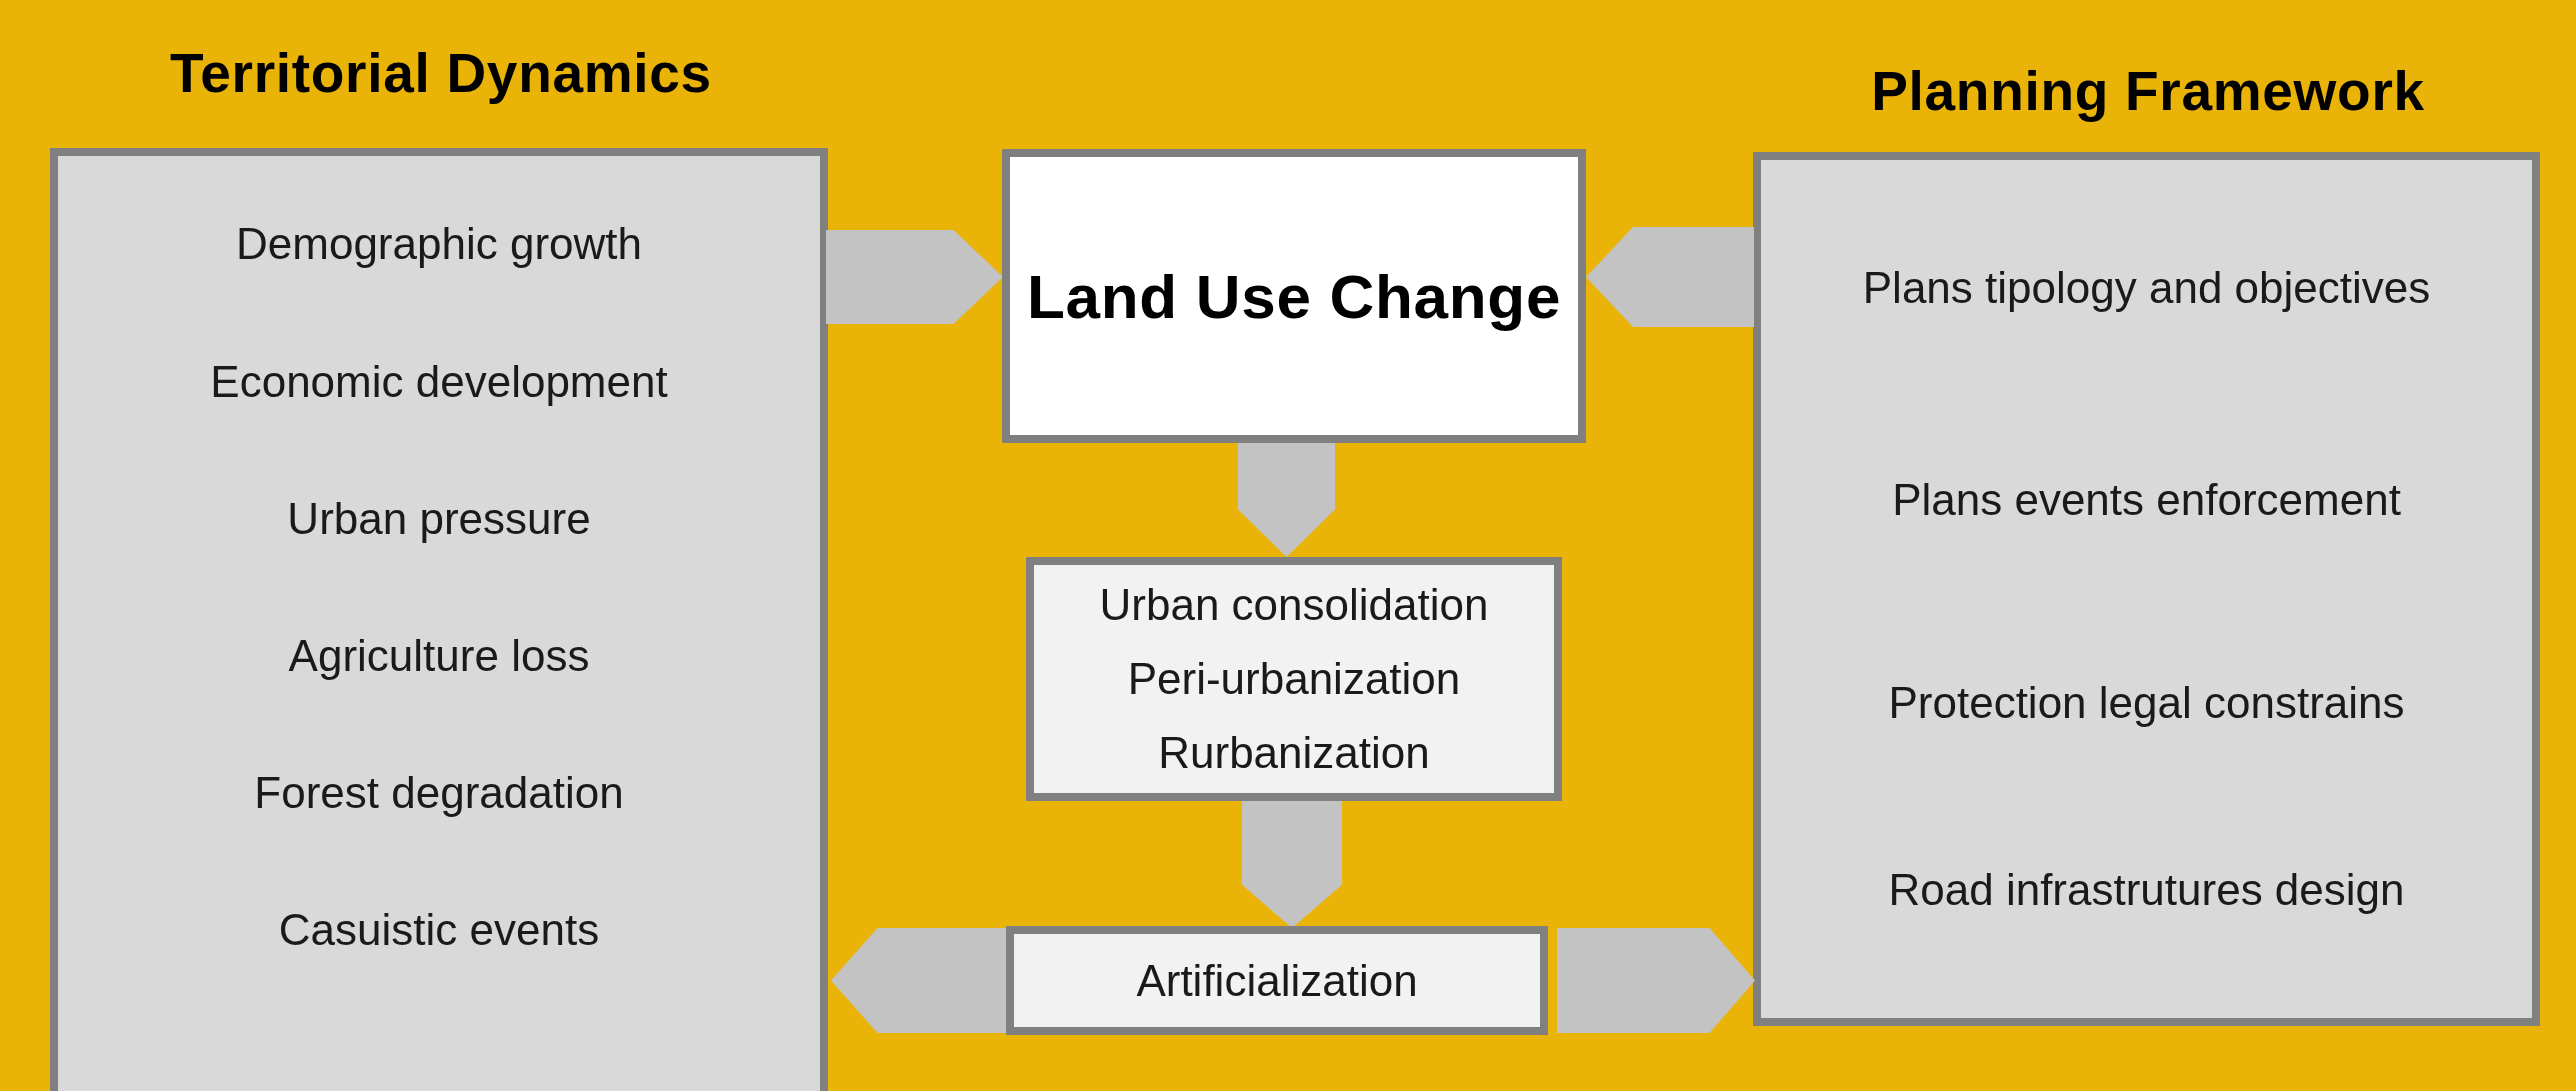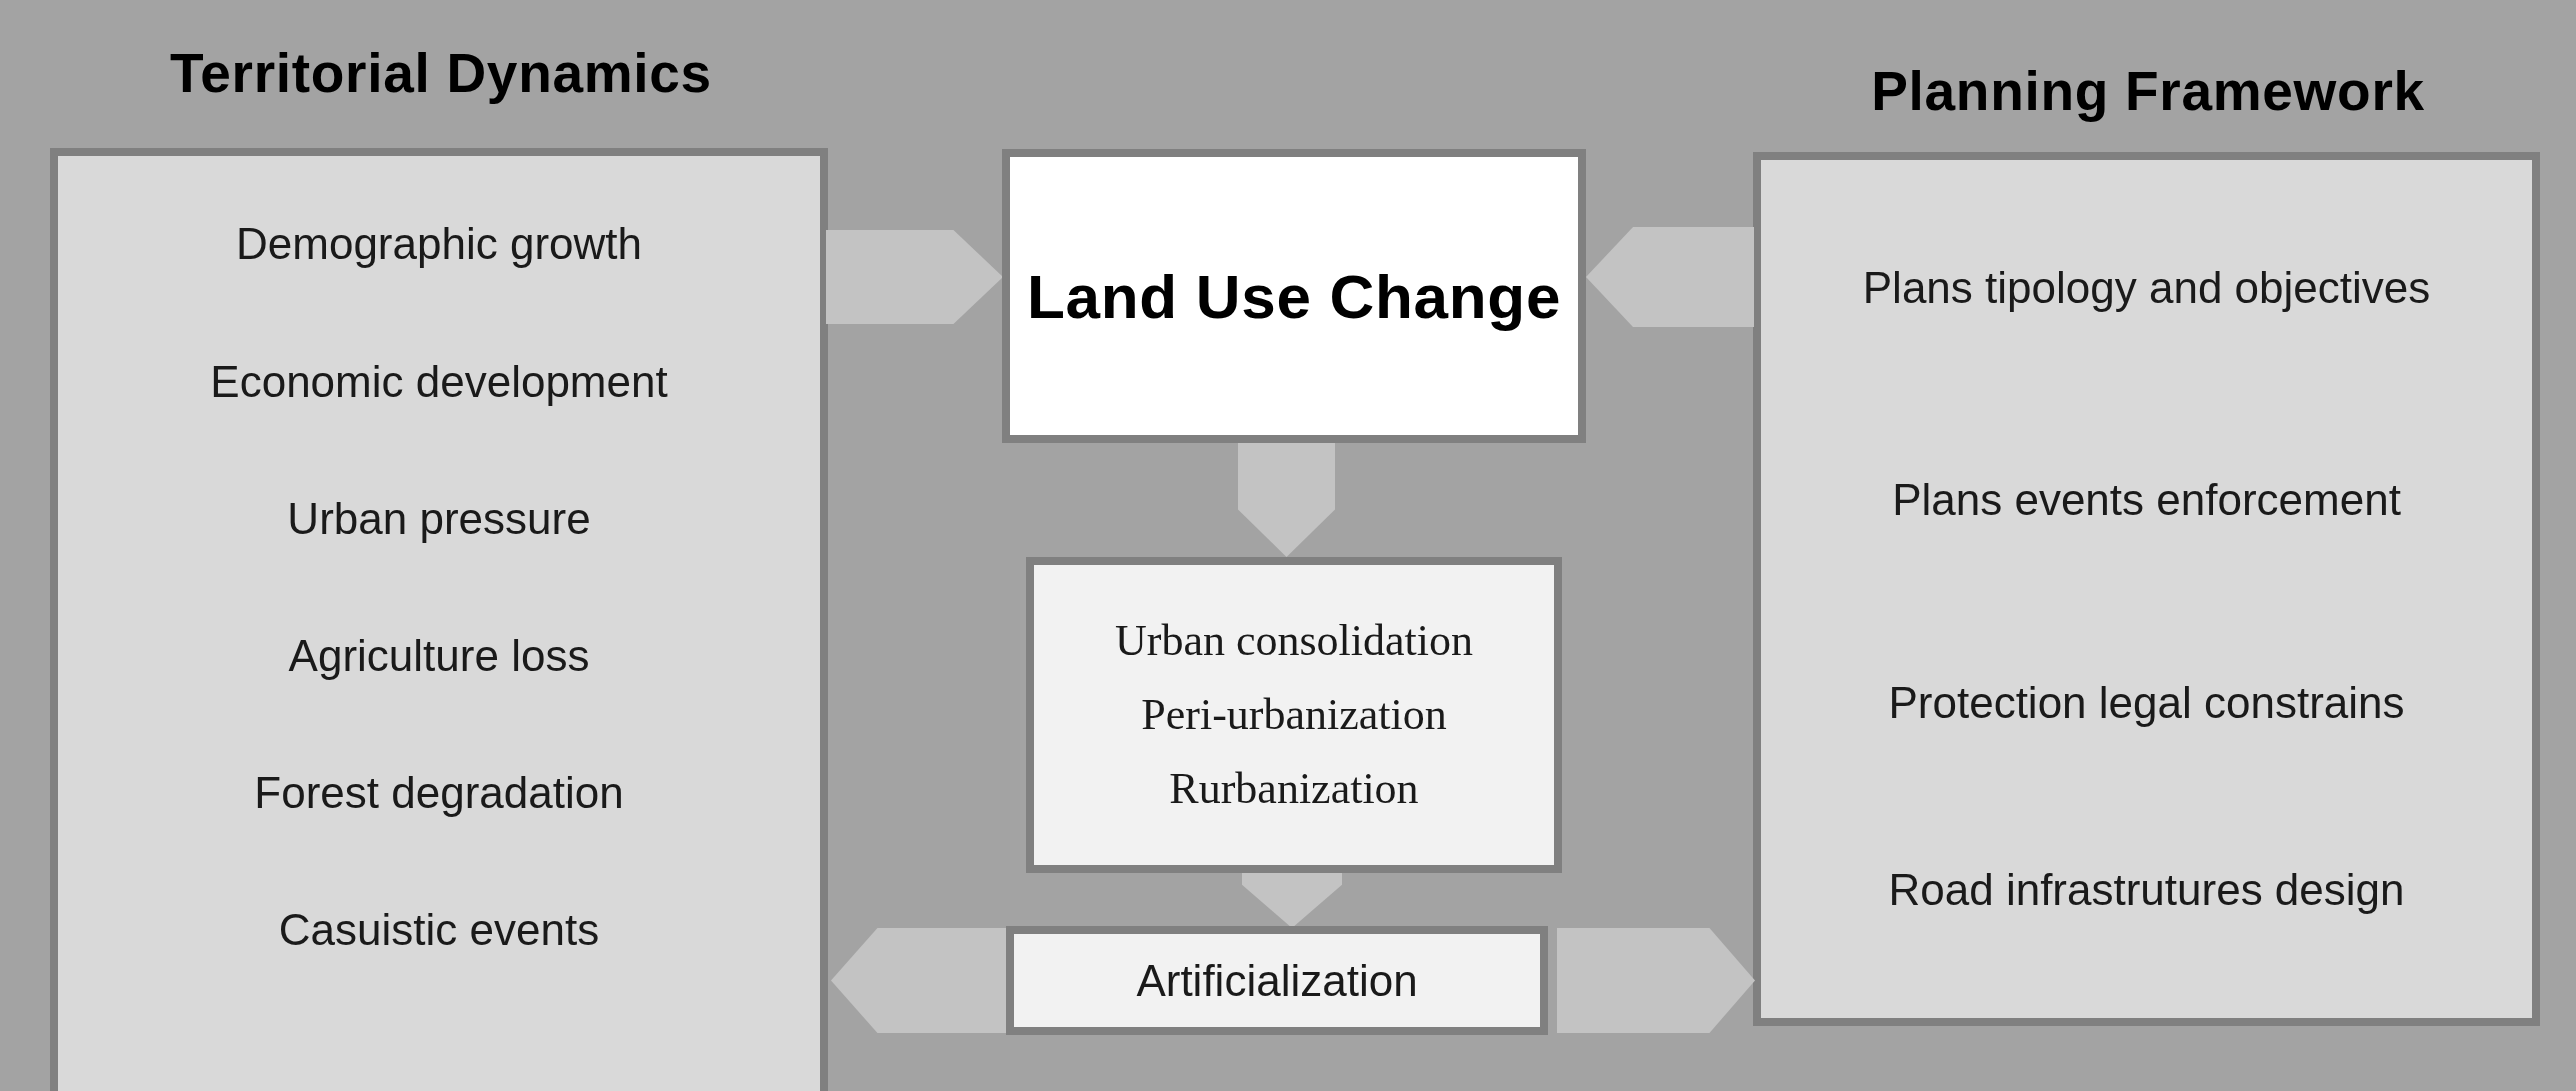--- a/index.html
+++ b/index.html
@@ -1,21 +1,21 @@
 <!DOCTYPE html>
 <html style="font-size:11.8px"><head>
 <meta charset="utf-8">
 <style>
   * { box-sizing: border-box; margin: 0; padding: 0; }
   html, body { background: #ffffff; }
   .stage {
     position: relative;
     width: 2576px;
     height: 1091px;
-    background: #a3a3a3;
+    background: #eab308;
     font-family: "Liberation Sans", sans-serif;
     color: #1a1a1a;
     overflow: hidden;
   }
   .col-title {
     position: absolute;
     text-align: center;
     font-weight: bold;
     font-size: 55px;
     line-height: 70px;
@@ -44,27 +44,26 @@
     background: #ffffff;
     border: 8.9px solid #808080;
     display: flex; align-items: center; justify-content: center;
     font-size: 62px; font-weight: bold; color: #000000;
     letter-spacing: 0.7px;
     z-index: 2;
   }
   .process-box {
     position: absolute;
     left: 1026px; top: 557px;
-    width: 536px; height: 316px;
+    width: 536px; height: 244px;
     background: #f2f2f2;
     border: 8px solid #808080;
     display: flex; flex-direction: column; align-items: center; justify-content: center;
     font-size: 44px; line-height: 74px; text-align: center;
     z-index: 2;
-    font-family: Liberation Serif, serif;
   }
   .outcome-box {
     position: absolute;
     left: 1006px; top: 926px;
     width: 542px; height: 109px;
     background: #f2f2f2;
     border: 8px solid #808080;
     display: flex; align-items: center; justify-content: center;
     font-size: 44px;
     z-index: 2;

